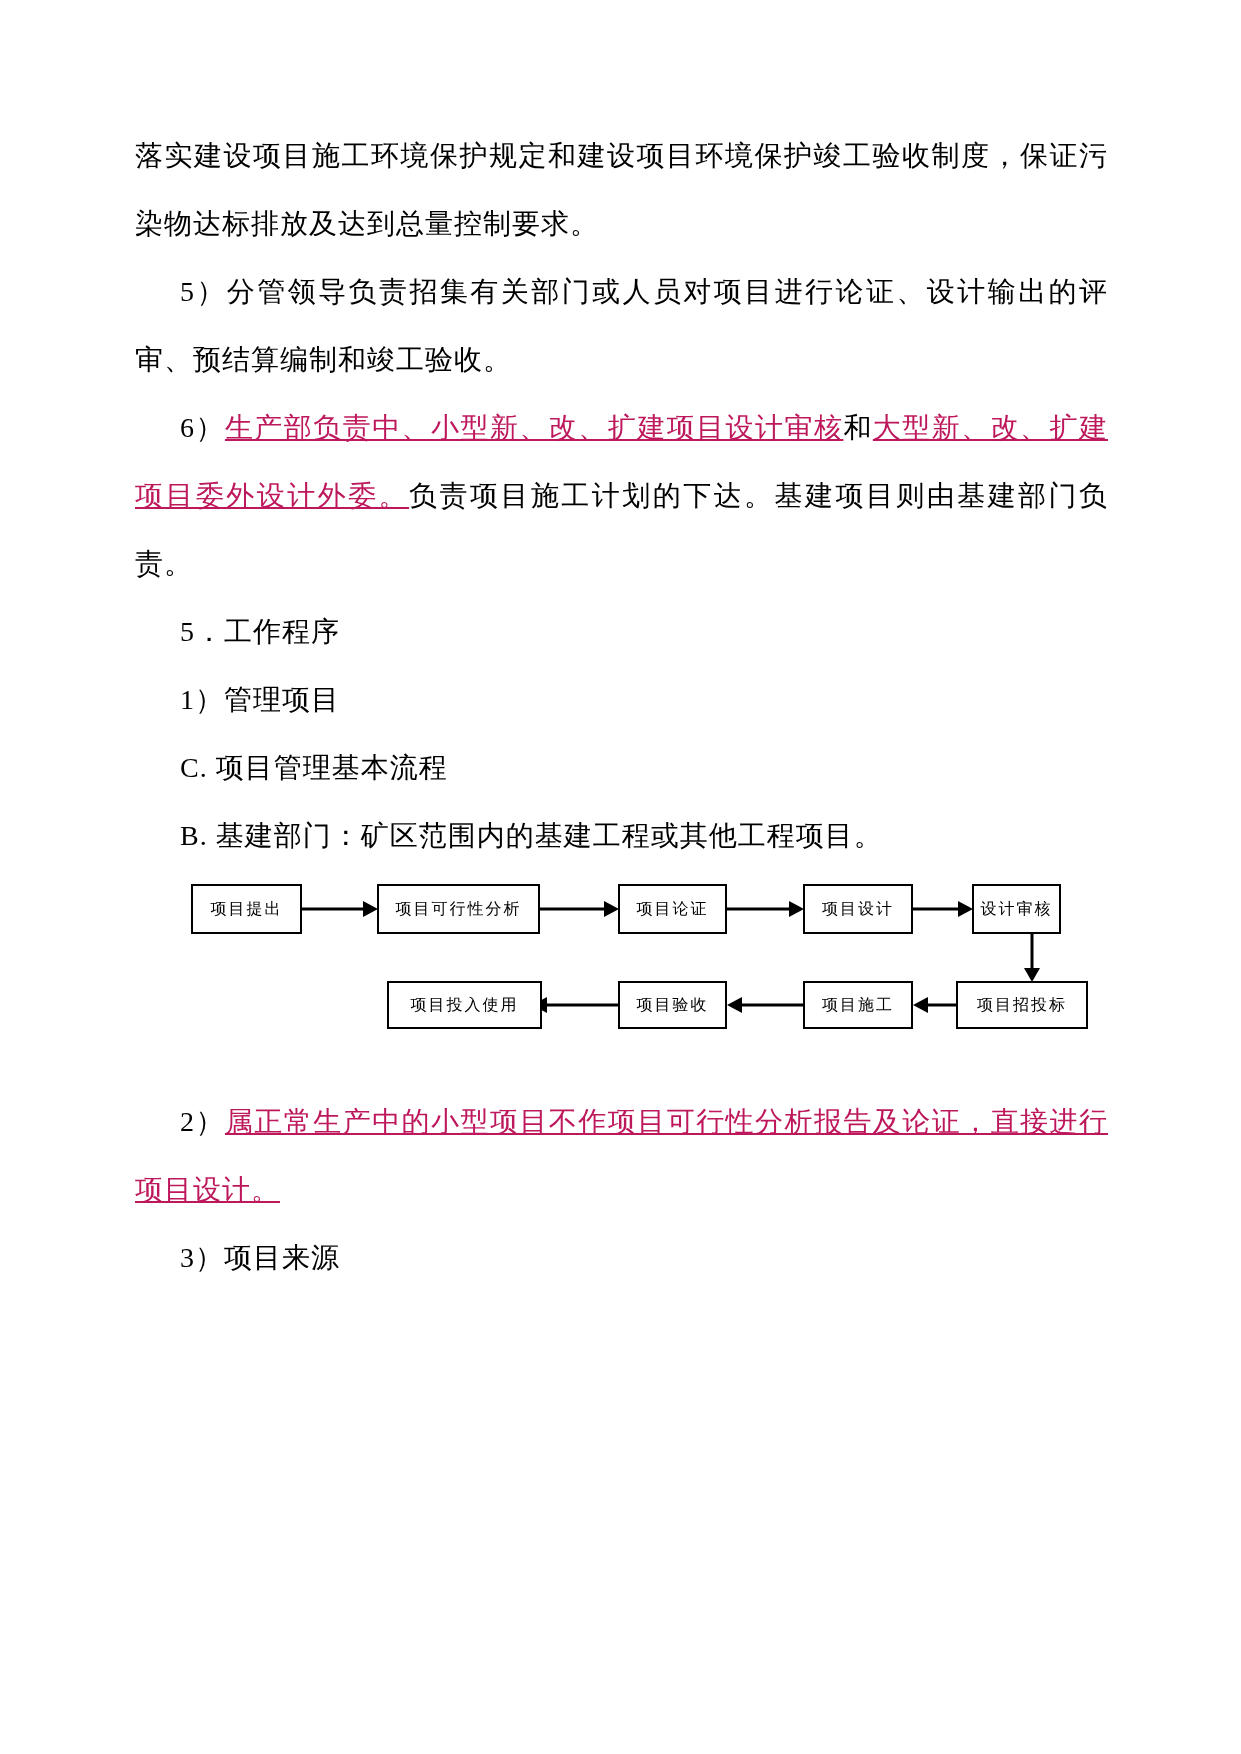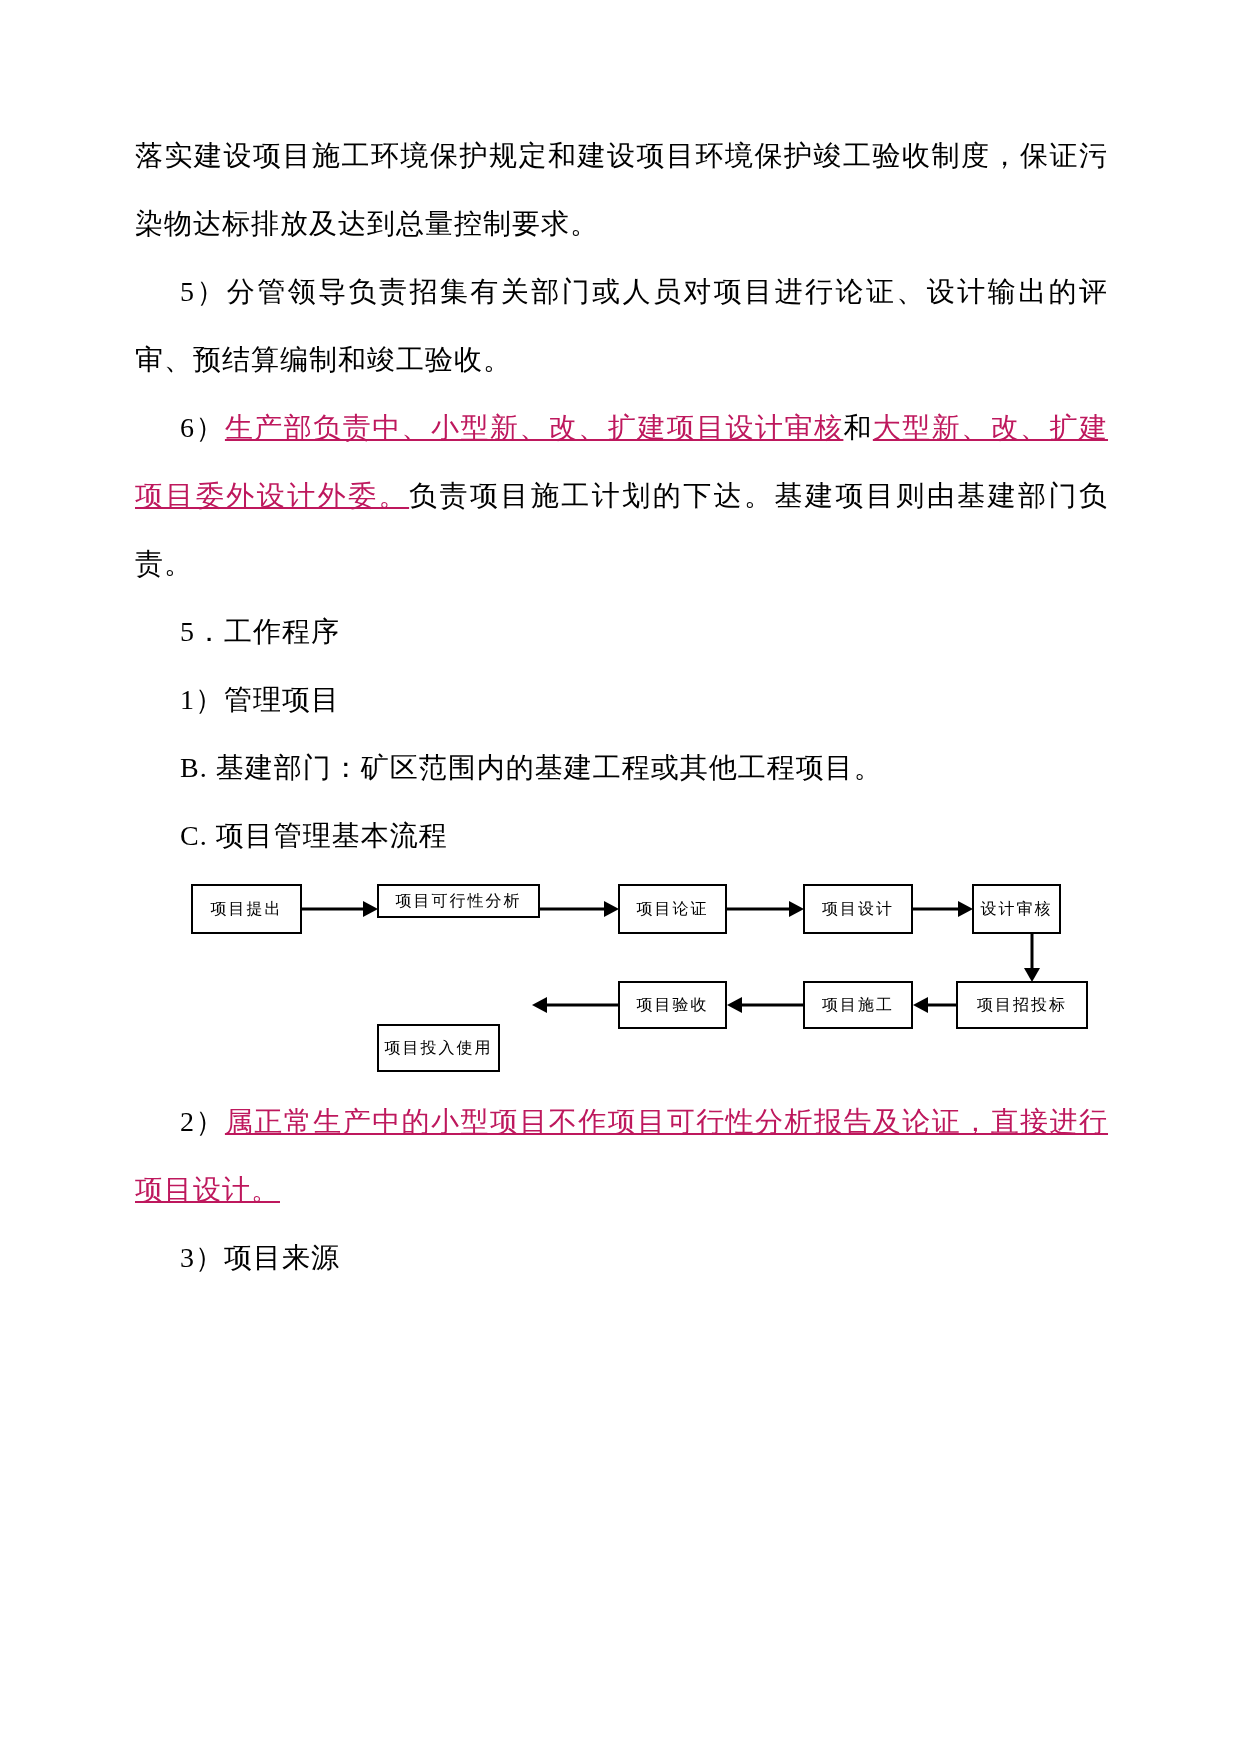--- a/index.html
+++ b/index.html
@@ -65,23 +65,23 @@
 
   <p class="para indent"><span class="run-black">5）分管领导负责招集有关部门或人员对项目进行论证、设计输出的评审、预结算编制和竣工验收。</span></p>
 
   <p class="para indent"><span class="run-black">6）</span><span class="run-red">生产部负责中、小型新、改、扩建项目设计审核</span><span class="run-black">和</span><span class="run-red">大型新、改、扩建项目委外设计外委。</span><span class="run-black">负责项目施工计划的下达。基建项目则由基建部门负责。</span></p>
 
   <p class="para indent"><span class="run-black">5．工作程序</span></p>
 
   <p class="para indent"><span class="run-black">1）管理项目</span></p>
 
 
+  <p class="para indent"><span class="run-black">C. 项目管理基本流程</span></p>
+
   <p class="para indent"><span class="run-black">B. 基建部门：矿区范围内的基建工程或其他工程项目。</span></p>
-
-  <p class="para indent"><span class="run-black">C. 项目管理基本流程</span></p>
 
   <div class="flowchart">
     <svg class="arrows" viewBox="0 0 975 150" xmlns="http://www.w3.org/2000/svg">
       <g>
         <line x1="167" y1="25" x2="229" y2="25"></line>
         <polygon points="243,25 228,17 228,33"></polygon>
       </g>
       <g>
         <line x1="405" y1="25" x2="470" y2="25"></line>
         <polygon points="484,25 469,17 469,33"></polygon>
@@ -108,34 +108,34 @@
       </g>
       <g>
         <line x1="483" y1="121" x2="412" y2="121"></line>
         <polygon points="397,121 412,113 412,129"></polygon>
       </g>
     </svg>
 
     <div class="fbox" style="left:56px;top:0;width:111px;height:50px;">
         <span>项目提出</span>
       </div>
-    <div class="fbox" style="left:242px;top:0;width:163px;height:34px;">
+    <div class="fbox" style="left:242px;top:0;width:163px;height:50px;">
         <span>项目可行性分析</span>
       </div>
     <div class="fbox" style="left:483px;top:0;width:109px;height:50px;">
         <span>项目论证</span>
       </div>
     <div class="fbox" style="left:668px;top:0;width:110px;height:50px;">
         <span>项目设计</span>
       </div>
     <div class="fbox" style="left:837px;top:0;width:89px;height:50px;">
         <span>设计审核</span>
       </div>
 
-    <div class="fbox" style="left:242px;top:97px;width:123px;height:48px;margin-top:43px;">
+    <div class="fbox" style="left:252px;top:97px;width:155px;height:48px;">
         <span>项目投入使用</span>
       </div>
     <div class="fbox" style="left:483px;top:97px;width:109px;height:48px;">
         <span>项目验收</span>
       </div>
     <div class="fbox" style="left:668px;top:97px;width:110px;height:48px;">
         <span>项目施工</span>
       </div>
     <div class="fbox" style="left:821px;top:97px;width:132px;height:48px;">
         <span>项目招投标</span>

